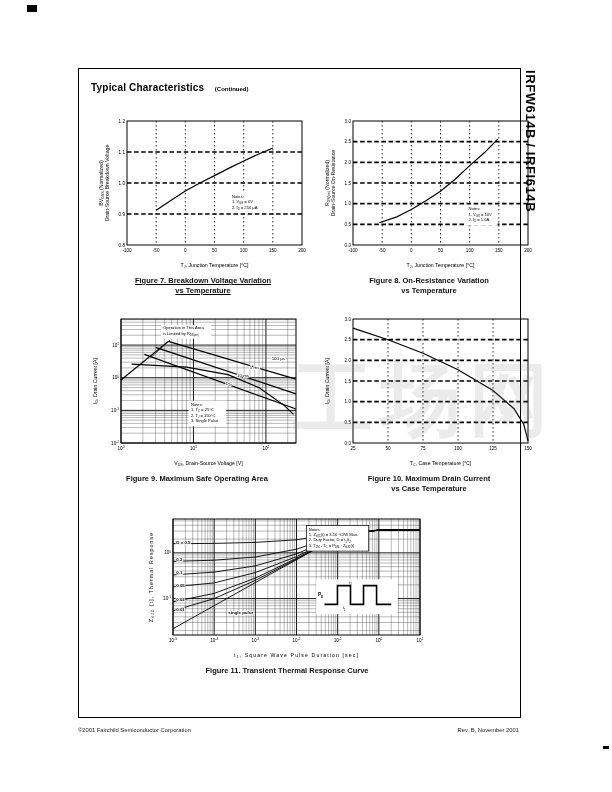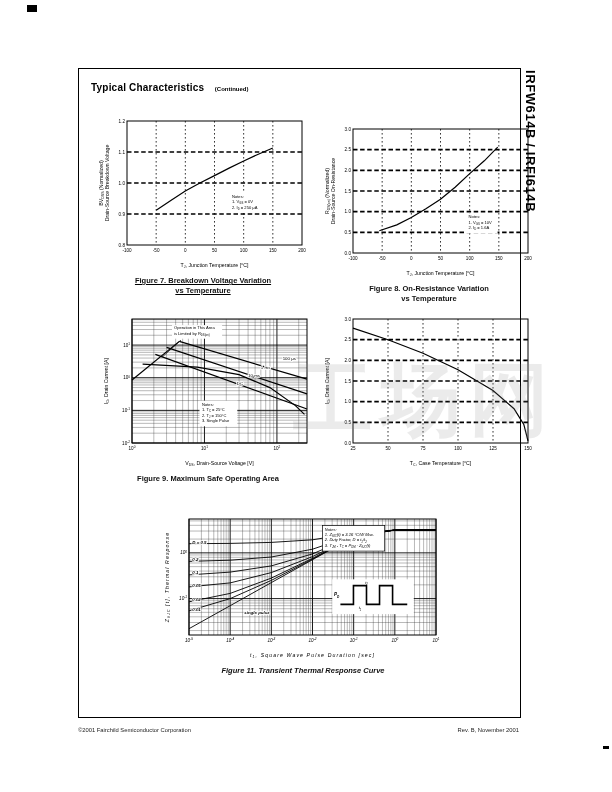--- a/index.html
+++ b/index.html
@@ -4,24 +4,24 @@
 <style>
   html,body{margin:0;padding:0;background:#fff;}
   .page{position:relative;width:612px;height:792px;background:#ffffff;
         font-family:"Liberation Sans",sans-serif;color:#000;overflow:hidden;}
   .frame{position:absolute;left:78px;top:68px;width:441px;height:648px;border:1.4px solid #000;}
   .page-header{position:absolute;left:12px;top:8px;white-space:nowrap;}
   .title{font-size:10px;font-weight:bold;letter-spacing:.2px;}
   .subtitle{font-size:6px;font-weight:bold;margin-left:6px;}
   .chart-block{position:absolute;text-align:center;}
   .fig7{left:18px;top:44px;width:212px;text-decoration:underline;}
-  .fig8{left:244px;top:52px;width:212px;}
-  .fig9{left:23px;top:242px;width:212px;}
+  .fig8{left:244px;top:44px;width:212px;}
+  .fig9{left:12px;top:242px;width:212px;}
   .fig10{left:244px;top:242px;width:212px;}
-  .fig11{left:84px;top:442px;width:280px;font-style:italic;}
+  .fig11{left:68px;top:442px;width:280px;}
   .chart-mount{display:block;}
   .caption{margin-top:5px;font-size:7.5px;font-weight:bold;line-height:9.5px;color:#111;}
   .part-number{position:absolute;left:523px;top:70px;writing-mode:vertical-rl;
                font-size:13px;font-weight:bold;letter-spacing:.6px;white-space:nowrap;}
   .watermark{position:absolute;left:293px;top:347px;font-size:80px;font-weight:bold;
              color:#8a8a8a;opacity:.16;letter-spacing:8px;pointer-events:none;white-space:nowrap;}
   .footer{position:absolute;left:78px;top:727px;width:441px;display:flex;
           justify-content:space-between;font-size:5.8px;color:#222;}
   .crop-mark{position:absolute;background:#000;}
   .crop-mark.tl{left:27px;top:5px;width:10px;height:7px;}
@@ -242,20 +242,22 @@
             <text x="28" y="71.6" font-size="4.6" text-anchor="end" fill="#000"><tspan>1.5</tspan></text>
             <text x="28" y="50.93333333333334" font-size="4.6" text-anchor="end" fill="#000"><tspan>2.0</tspan></text>
             <text x="28" y="30.266666666666662" font-size="4.6" text-anchor="end" fill="#000"><tspan>2.5</tspan></text>
             <text x="28" y="9.6" font-size="4.6" text-anchor="end" fill="#000"><tspan>3.0</tspan></text>
             <text x="117.5" y="154" font-size="5.2" text-anchor="middle" fill="#000"><tspan>T</tspan><tspan dy="1.2" font-size="68%">C</tspan><tspan dy="-1.2">, Case Temperature [°C]</tspan></text>
             <text x="5.5" y="70" font-size="5.2" text-anchor="middle" fill="#000" transform="rotate(-90 5.5 70)"><tspan>I</tspan><tspan dy="1.2" font-size="68%">D</tspan><tspan dy="-1.2">, Drain Current [A]</tspan></text>
             <polyline points="30.0,17.1 65.0,28.7 100.0,42.3 135.0,58.8 170.0,79.5 191.0,97.7 200.8,113.4 205.0,129.9" fill="none" stroke="#000" stroke-width="1.2"></polyline>
           </svg>
         </div>
       <div class="caption">
+        <div>Figure 10. Maximum Drain Current</div>
+        <div>vs Case Temperature</div>
       </div>
     </div>
 
     <div class="chart-block fig11">
       <div class="chart-mount">
           <svg width="280" height="150">
             <line x1="26" y1="8" x2="26" y2="124" stroke="#000" stroke-width="0.9"></line>
             <line x1="38.39240148816723" y1="8" x2="38.39240148816723" y2="124" stroke="#333" stroke-width="0.35"></line>
             <line x1="45.641491652626115" y1="8" x2="45.641491652626115" y2="124" stroke="#333" stroke-width="0.35"></line>
             <line x1="50.78480297633446" y1="8" x2="50.78480297633446" y2="124" stroke="#333" stroke-width="0.35"></line>

